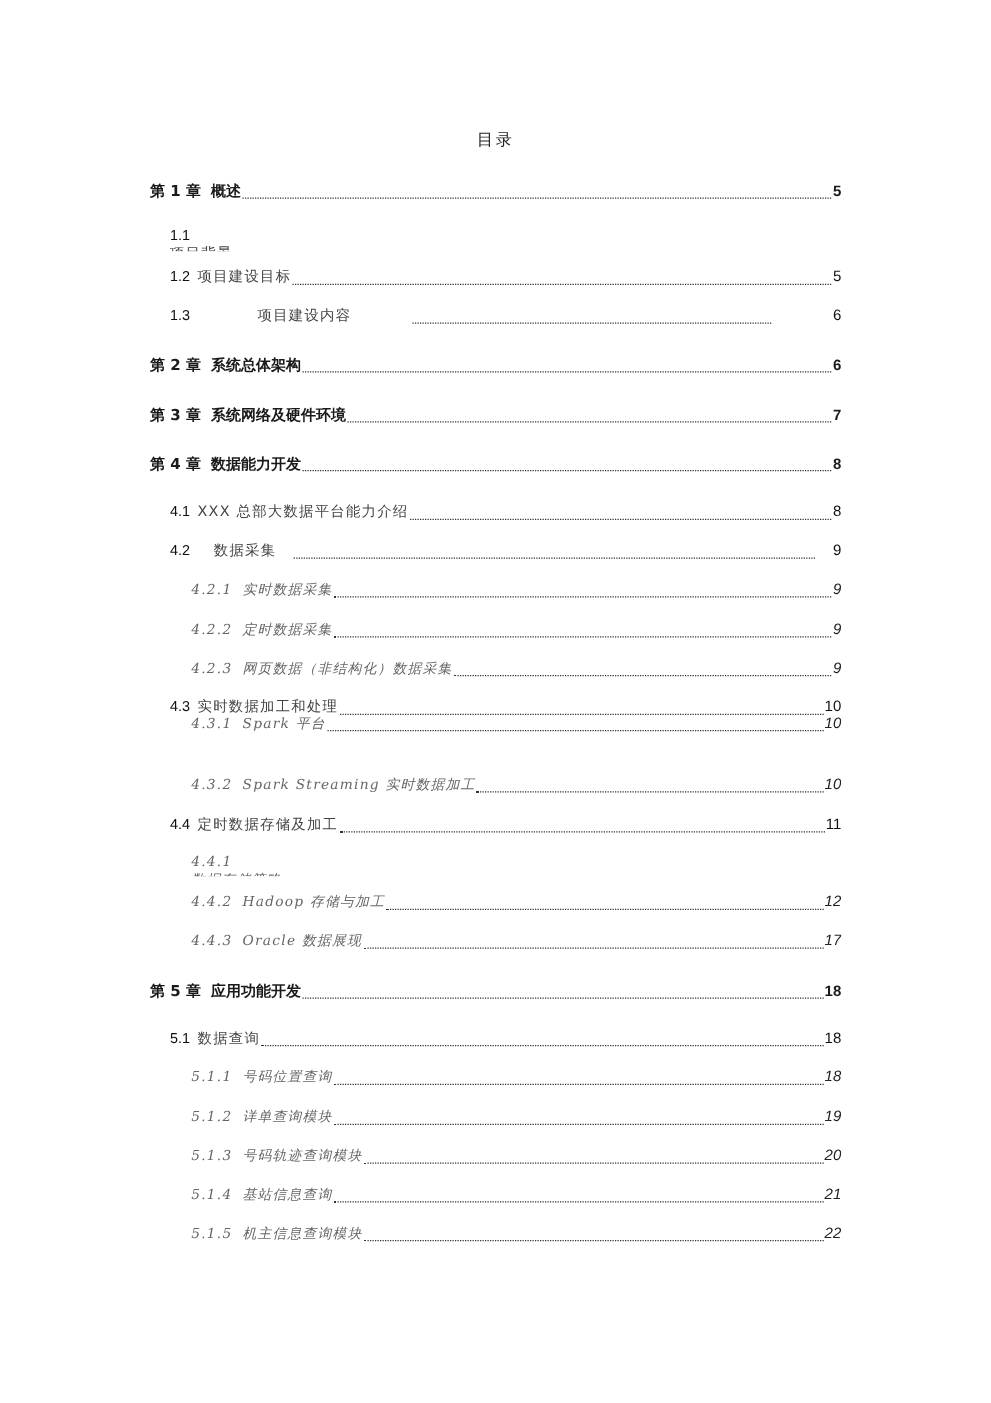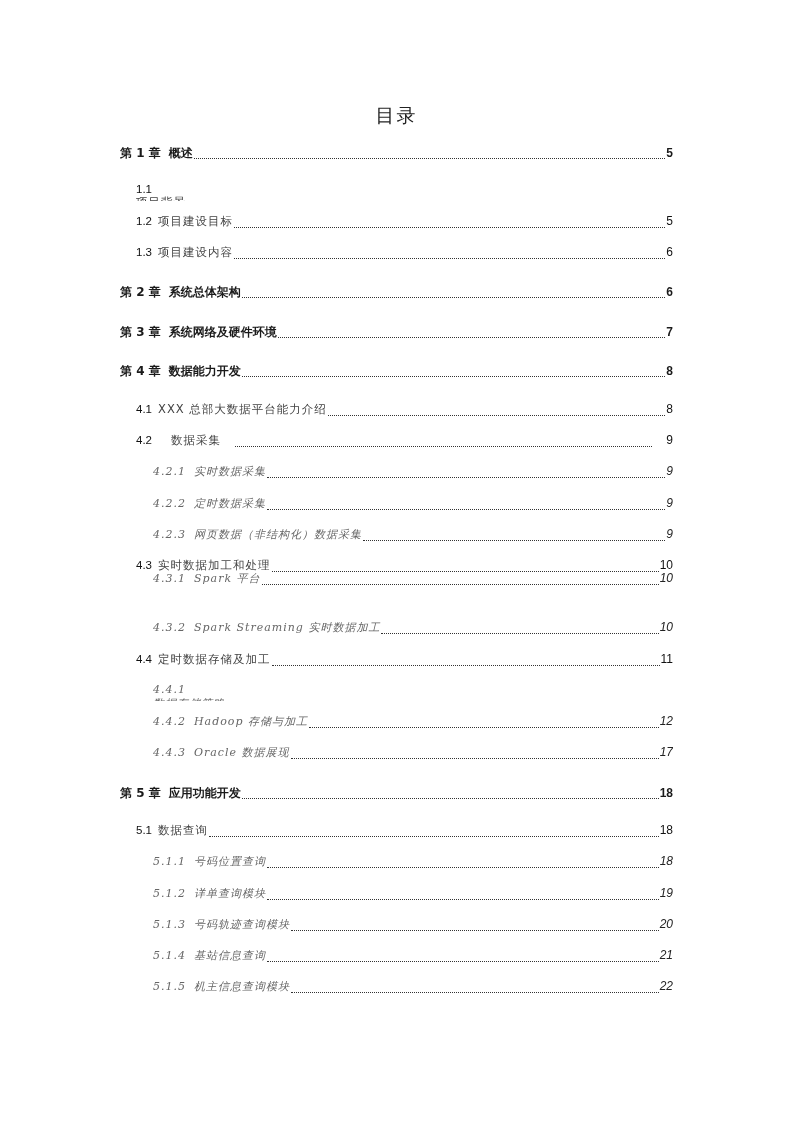--- a/index.html
+++ b/index.html
@@ -1,20 +1,20 @@
 <!DOCTYPE html>
 <html><head>
 <meta charset="utf-8">
 <style>
   html, body { margin: 0; padding: 0; background: #ffffff; }
   body { width: 793px; height: 1122px; position: relative; overflow: hidden; }
   .page { position: absolute; left: 0; top: 0; width: 793px; height: 1122px; background: #fff; }
   .toc-title {
     position: absolute; left: 0; width: 793px; top: 103px; text-align: center;
-    font-family: "DejaVu Sans", sans-serif; font-size: 19px; color: #222; letter-spacing: 2px;
+    font-family: "DejaVu Sans", sans-serif; font-size: 13px; color: #222; letter-spacing: 2px;
   }
   .toc-entry {
     position: absolute; display: flex; align-items: baseline; right: 120px; height: 18px;
     white-space: nowrap; overflow: hidden; color: #1a1a1a;
   }
   .toc-entry .num, .toc-entry .label { flex: 0 0 auto; }
   .toc-entry .leader {
     flex: 1 1 auto; overflow: hidden; margin: 0 1px;
     border-bottom: 1.5px dotted #333; height: 1px; align-self: flex-end; margin-bottom: 4px;
   }
@@ -48,21 +48,21 @@
         <span class="label">项目背景</span>
         <span class="leader"></span>
         <span class="page-no">5</span>
       </div>
       <div class="toc-entry lvl2" style="top: 214px;">
         <span class="num">1.2</span>
         <span class="label">项目建设目标</span>
         <span class="leader"></span>
         <span class="page-no">5</span>
       </div>
-      <div class="toc-entry lvl2" style="top: 245px;">
+      <div class="toc-entry lvl2" style="top: 245px; gap: 48px;">
         <span class="num">1.3</span>
         <span class="label">项目建设内容</span>
         <span class="leader"></span>
         <span class="page-no">6</span>
       </div>
       <div class="toc-entry lvl1" style="top: 284px;">
         <span class="num">第 2 章</span>
         <span class="label">系统总体架构</span>
         <span class="leader"></span>
         <span class="page-no">6</span>

